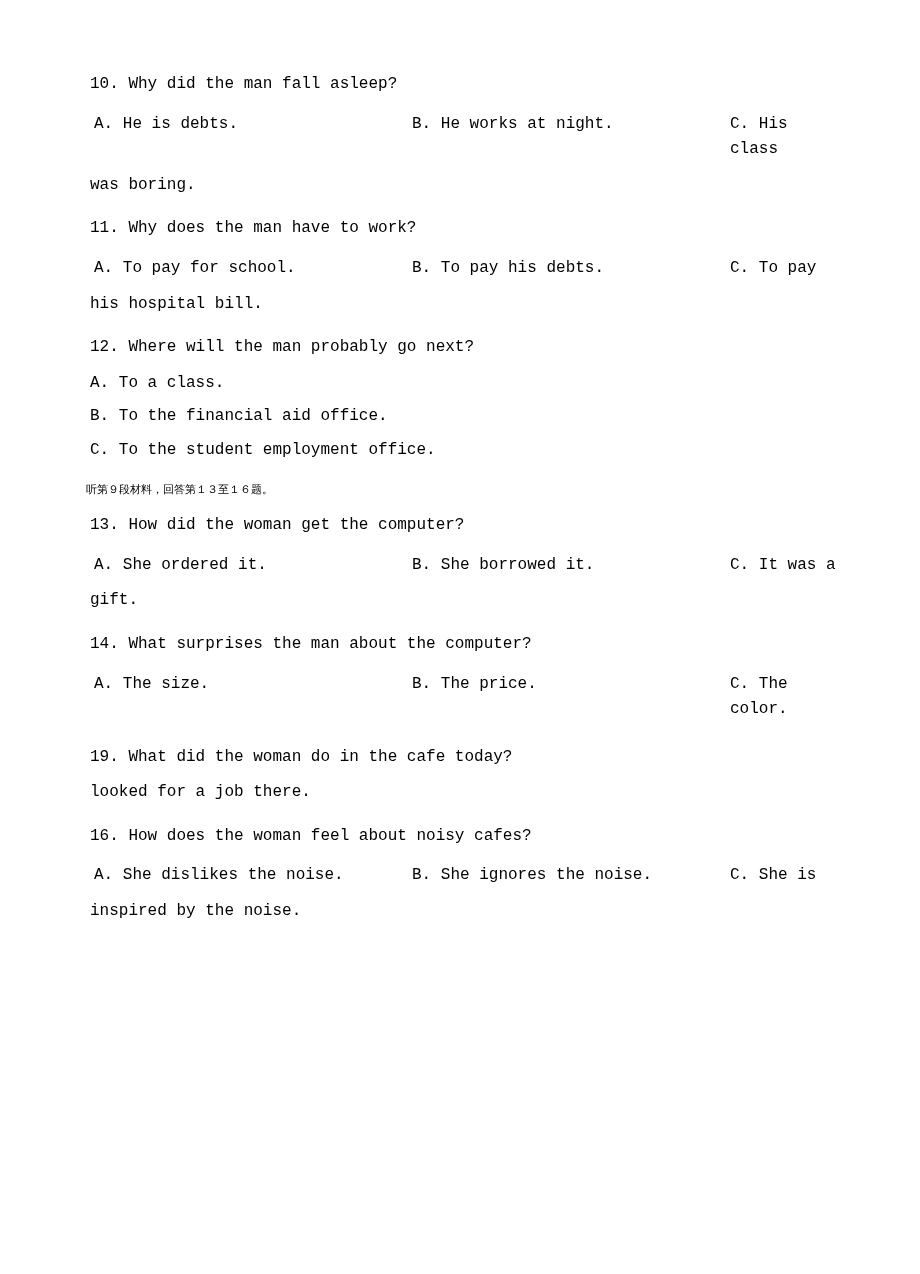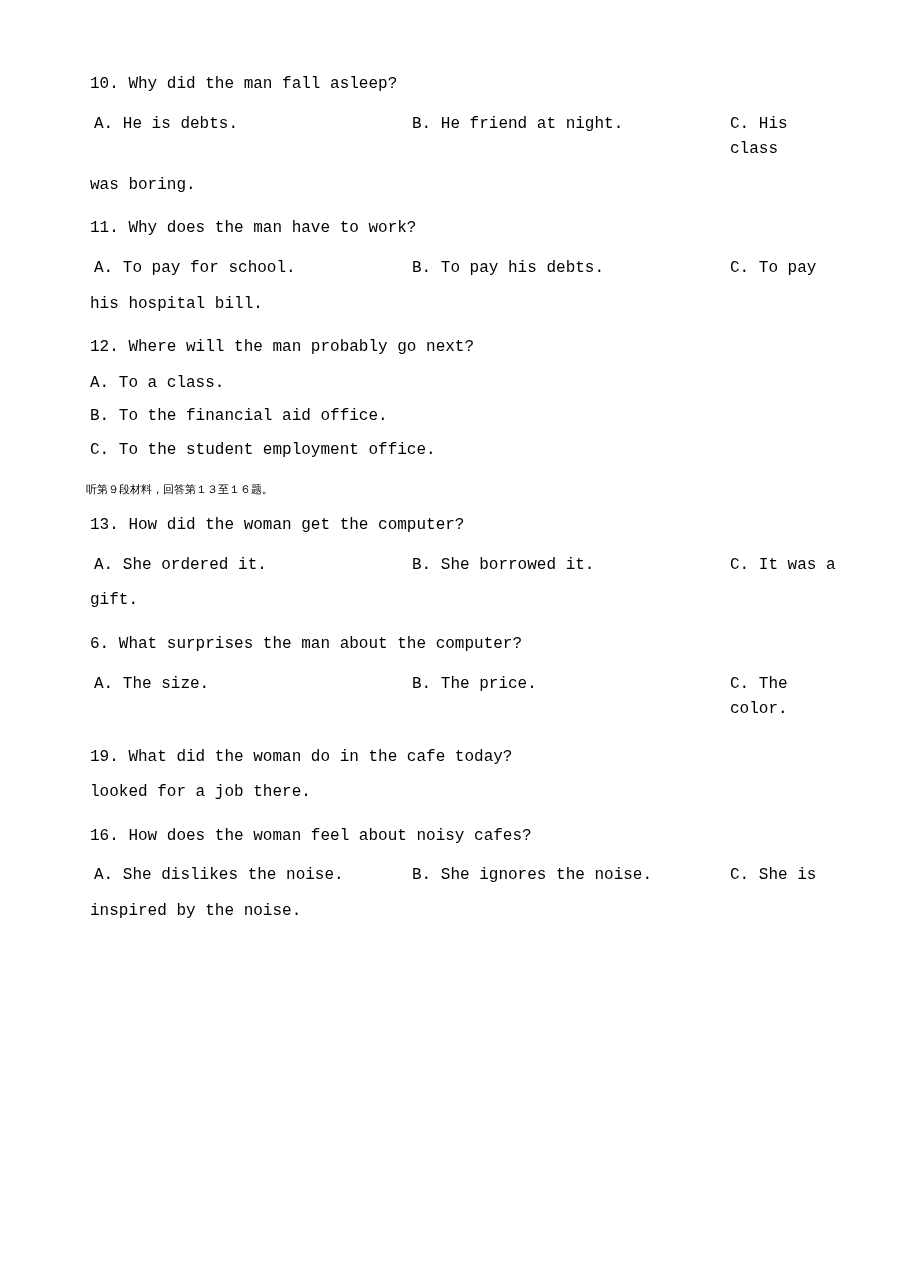--- a/index.html
+++ b/index.html
@@ -53,21 +53,21 @@
   </style>
 </head>
 <body>
 
 <div>
 
   <div class="question-block">
     <div class="question-text">10.  Why did the man fall asleep?</div>
     <div class="answers-row">
       <div class="answer-a">A.  He is debts.</div>
-      <div class="answer-b">B.  He friend at night.</div>
+      <div class="answer-b">B.  He works at night.</div>
       <div class="answer-c">C.   His  class</div>
     </div>
     <div class="answer-line2">was boring.</div>
   </div>
 
   <div class="question-block">
     <div class="question-text">11.  Why does the man have to work?</div>
     <div class="answers-row">
       <div class="answer-a">A.  To pay for school.</div>
       <div class="answer-b">B.  To pay his debts.</div>
@@ -89,21 +89,21 @@
     <div class="question-text">13.  How did the woman get the computer?</div>
     <div class="answers-row">
       <div class="answer-a">A.  She ordered it.</div>
       <div class="answer-b">B.  She borrowed it.</div>
       <div class="answer-c">C.   It  was  a</div>
     </div>
     <div class="answer-line2">gift.</div>
   </div>
 
   <div class="question-block">
-    <div class="question-text">6.  What surprises the man about the computer?</div>
+    <div class="question-text">14.  What surprises the man about the computer?</div>
     <div class="answers-row">
       <div class="answer-a">A.  The size.</div>
       <div class="answer-b">B.  The price.</div>
       <div class="answer-c">C.  The color.</div>
     </div>
   </div>
 
   <div class="question-block">
     <div class="question-text">19.  What did the woman do in the cafe today?</div>
     <div class="answer-line2">looked for a job there.</div>

